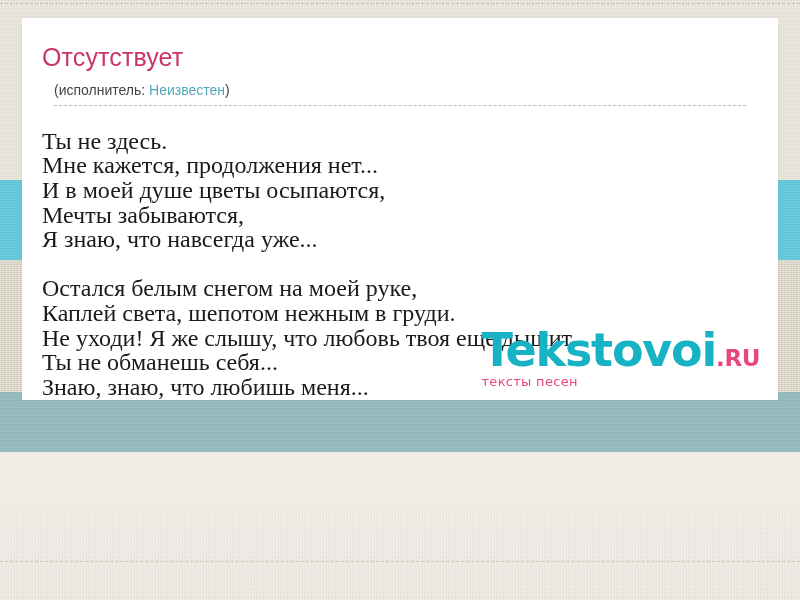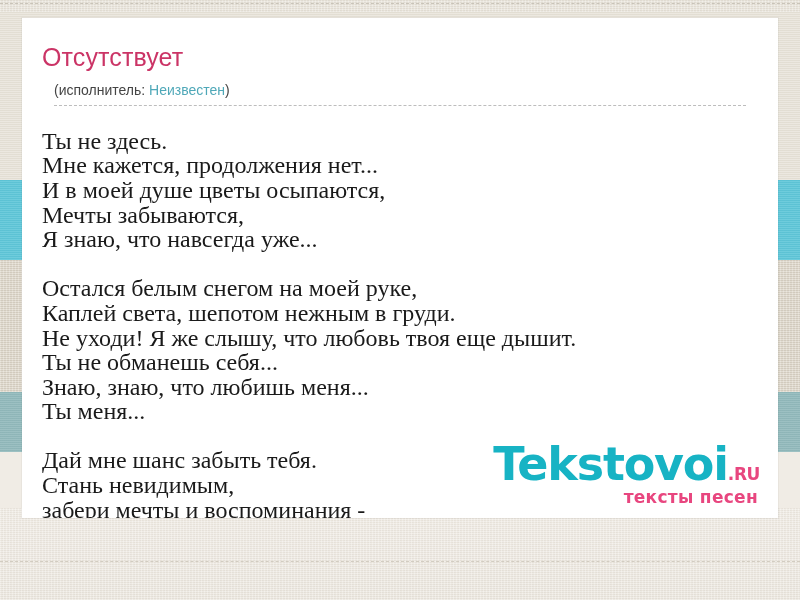--- a/index.html
+++ b/index.html
@@ -83,21 +83,21 @@
     background-image:
       repeating-linear-gradient(0deg, rgba(255,255,255,0.22) 0px, rgba(255,255,255,0.22) 1px, rgba(0,0,0,0.02) 1px, rgba(0,0,0,0.02) 2px);
   }
 
   
   #lyrics-card {
     position: absolute;
     left: 22px;
     top: 18px;
     width: 756px;
-    height: 500px;
+    height: 382px;
     background: #ffffff;
     box-shadow: 0 0 0 1px rgba(0,0,0,0.03);
     box-sizing: border-box;
     overflow: hidden;
   }
 
   
   #song-header {
     padding: 26px 20px 0 20px;
   }
@@ -149,36 +149,36 @@
     font-family: "DejaVu Sans", sans-serif;
     font-size: 46px;
     font-weight: 700;
     color: #17b3c4;
     letter-spacing: -1.2px;
     display: inline-block;
     line-height: 0.95;
   }
   #logo-tld {
     font-family: "DejaVu Sans", sans-serif;
-    font-size: 17px;
+    font-size: 23px;
     font-weight: 700;
     color: #e8467f;
     letter-spacing: -0.4px;
     display: inline-block;
     vertical-align: baseline;
     line-height: 0.95;
   }
   #logo-tagline {
     font-family: "DejaVu Sans", sans-serif;
-    font-size: 17px;
-    font-weight: 700;
+    font-size: 13px;
+    font-weight: 400;
     color: #e8467f;
     letter-spacing: 0.3px;
     margin-top: 2px;
-    text-align: right;
+    text-align: left;
     padding-right: 2px;
   }
 </style>
 </head>
 <body>
 
 <div id="page-bg"></div>
 
 <div class="stripe stripe-sand-top"></div>
 <div class="stripe stripe-teal-bright"></div>

